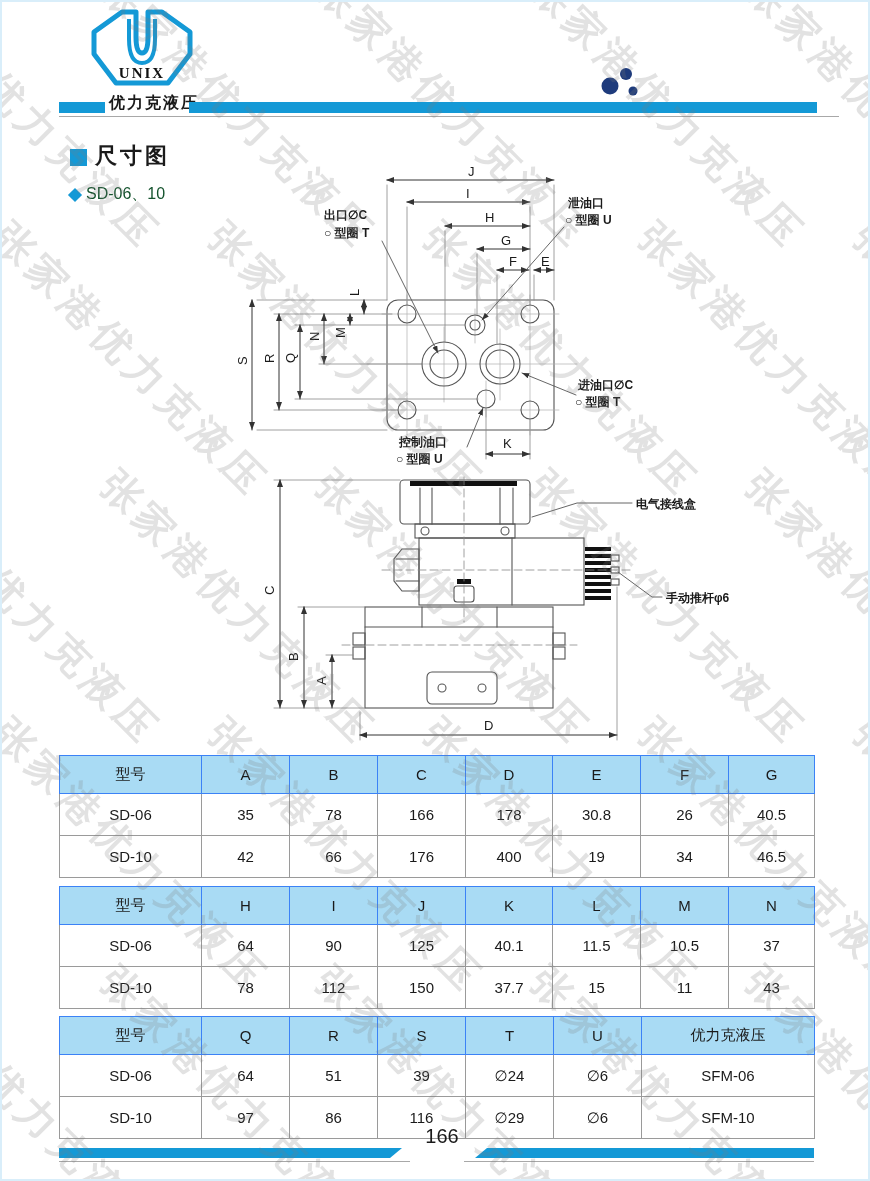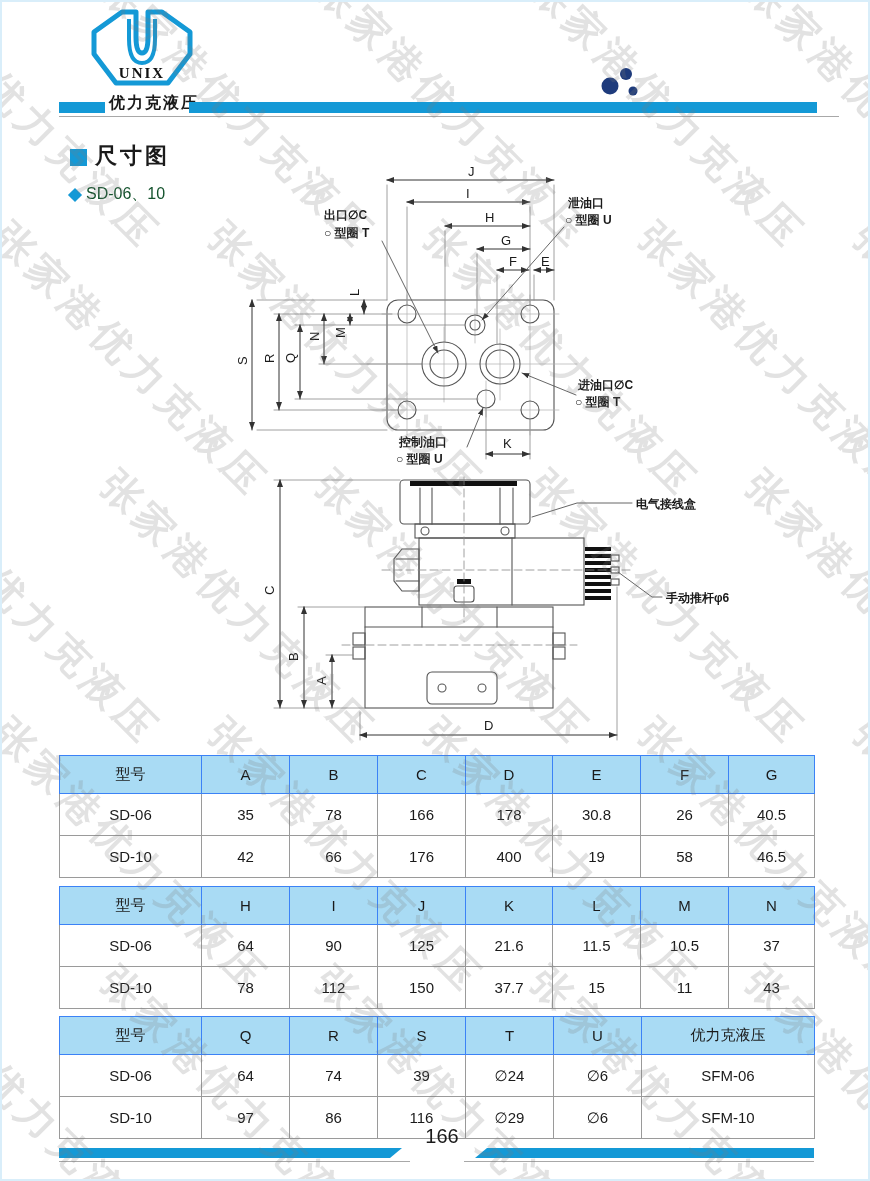--- a/index.html
+++ b/index.html
@@ -301,21 +301,21 @@
             <td>26</td>
             <td>40.5</td>
           </tr>
           <tr>
             <td>SD-10</td>
             <td>42</td>
             <td>66</td>
             <td>176</td>
             <td>400</td>
             <td>19</td>
-            <td>58</td>
+            <td>34</td>
             <td>46.5</td>
           </tr>
         </tbody>
       </table>
     </div>
   <div class="tbl-wrap tbl-2">
       <table class="dim-table">
         <colgroup>
           <col style="width: 142px;">
           <col style="width: 88px;">
@@ -337,21 +337,21 @@
             <th>M</th>
             <th>N</th>
           </tr>
         </thead>
         <tbody>
           <tr>
             <td>SD-06</td>
             <td>64</td>
             <td>90</td>
             <td>125</td>
-            <td>21.6</td>
+            <td>40.1</td>
             <td>11.5</td>
             <td>10.5</td>
             <td>37</td>
           </tr>
           <tr>
             <td>SD-10</td>
             <td>78</td>
             <td>112</td>
             <td>150</td>
             <td>37.7</td>
@@ -381,21 +381,21 @@
             <th>S</th>
             <th>T</th>
             <th>U</th>
             <th>优力克液压</th>
           </tr>
         </thead>
         <tbody>
           <tr>
             <td>SD-06</td>
             <td>64</td>
-            <td>74</td>
+            <td>51</td>
             <td>39</td>
             <td>∅24</td>
             <td>∅6</td>
             <td>SFM-06</td>
           </tr>
           <tr>
             <td>SD-10</td>
             <td>97</td>
             <td>86</td>
             <td>116</td>

